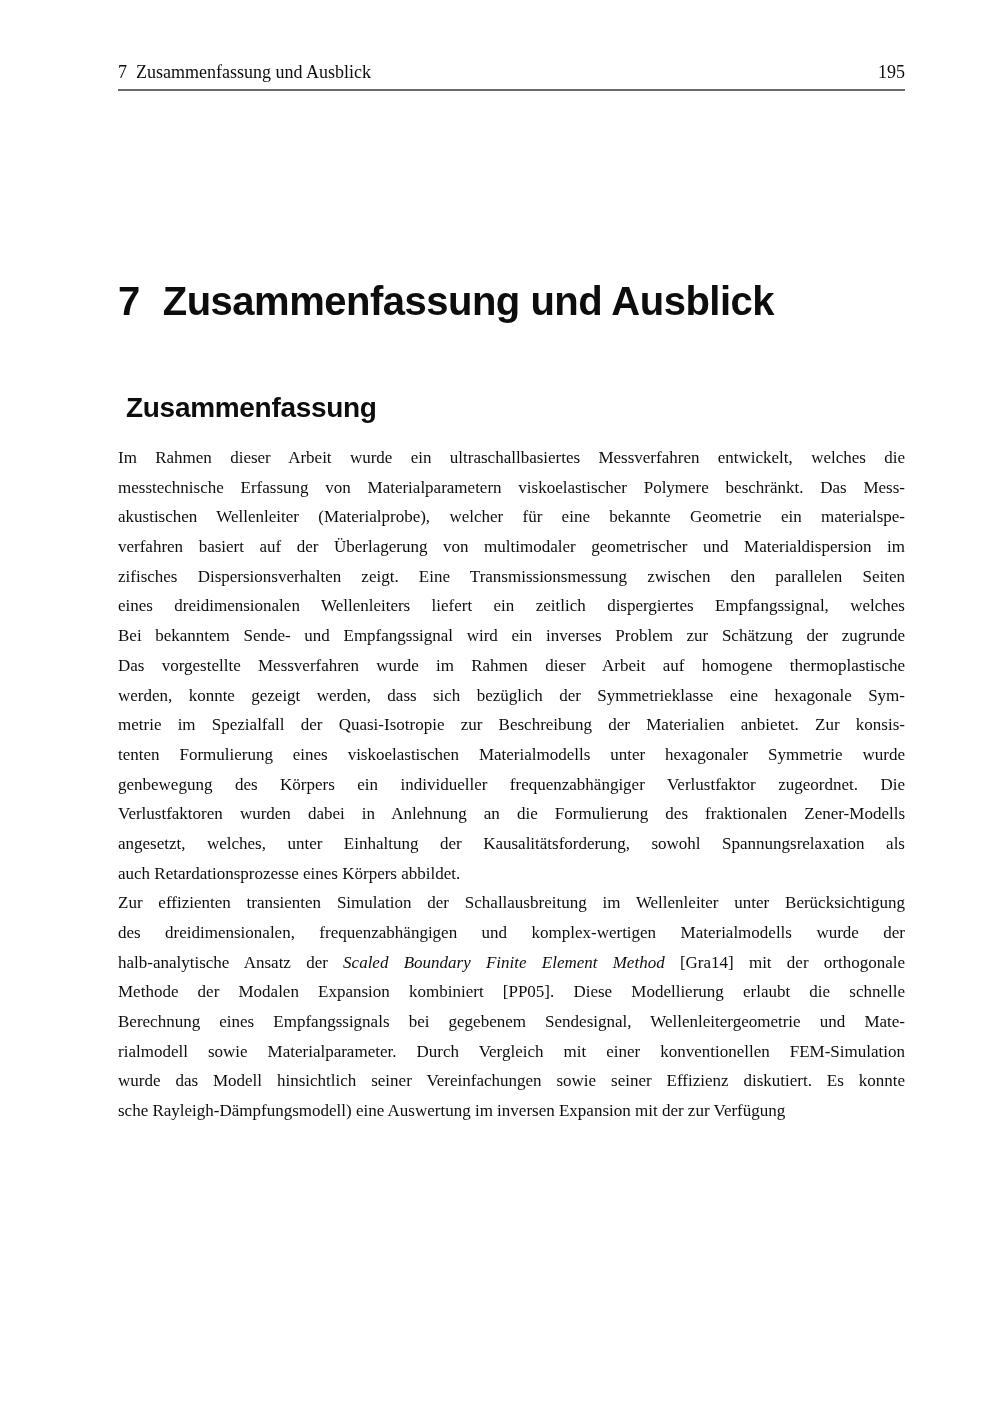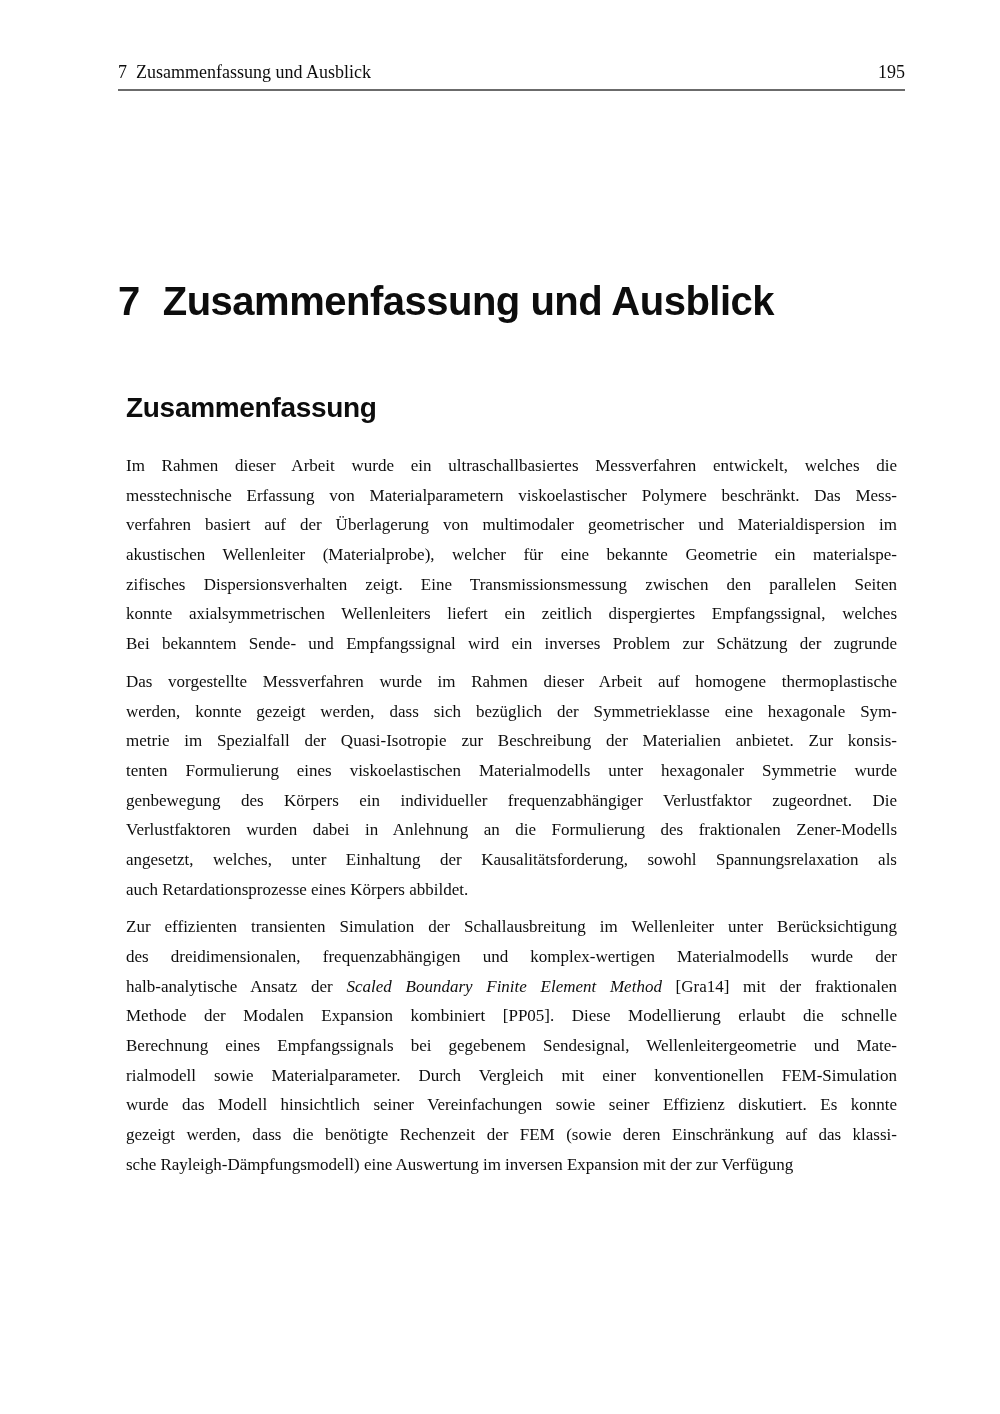--- a/index.html
+++ b/index.html
@@ -65,21 +65,21 @@
   
   .page-body {
     position: absolute;
     top: 443px;
     left: 118px;
     width: 787px;
     font-size: 17px;
     color: #0d0d0d;
   }
   .paragraph {
-    margin: 8px;
+    margin: 0;
   }
   .text-line {
     line-height: 29.7px;
     height: 29.7px;
     overflow: hidden;
     text-align: justify;
     text-align-last: justify;
     text-justify: inter-word;
     white-space: normal;
   }
@@ -107,42 +107,41 @@
     <span>7</span>
     <span>Zusammenfassung und Ausblick</span>
   </h1>
 
   <h2 class="section-heading">Zusammenfassung</h2>
 
   <main class="page-body">
       <div class="paragraph">
         <div class="text-line"><span>Im Rahmen dieser Arbeit wurde ein ultraschallbasiertes Messverfahren entwickelt, welches die</span></div>
         <div class="text-line"><span>messtechnische Erfassung von Materialparametern viskoelastischer Polymere beschränkt. Das Mess-</span></div>
+        <div class="text-line"><span>akustischen Wellenleiter (Materialprobe), welcher für eine bekannte Geometrie ein materialspe-</span></div>
         <div class="text-line"><span>verfahren basiert auf der Überlagerung von multimodaler geometrischer und Materialdispersion im</span></div>
-        <div class="text-line"><span>akustischen Wellenleiter (Materialprobe), welcher für eine bekannte Geometrie ein materialspe-</span></div>
         <div class="text-line"><span>zifisches Dispersionsverhalten zeigt. Eine Transmissionsmessung zwischen den parallelen Seiten</span></div>
-        <div class="text-line"><span>konnte axialsymmetrischen Wellenleiters liefert ein zeitlich dispergiertes Empfangssignal, welches</span></div>
+        <div class="text-line"><span>eines dreidimensionalen Wellenleiters liefert ein zeitlich dispergiertes Empfangssignal, welches</span></div>
         <div class="text-line"><span>Bei bekanntem Sende- und Empfangssignal wird ein inverses Problem zur Schätzung der zugrunde</span></div>
       </div>
       <div class="paragraph">
         <div class="text-line"><span>Das vorgestellte Messverfahren wurde im Rahmen dieser Arbeit auf homogene thermoplastische</span></div>
         <div class="text-line"><span>werden, konnte gezeigt werden, dass sich bezüglich der Symmetrieklasse eine hexagonale Sym-</span></div>
         <div class="text-line"><span>metrie im Spezialfall der Quasi-Isotropie zur Beschreibung der Materialien anbietet. Zur konsis-</span></div>
         <div class="text-line"><span>tenten Formulierung eines viskoelastischen Materialmodells unter hexagonaler Symmetrie wurde</span></div>
         <div class="text-line"><span>genbewegung des Körpers ein individueller frequenzabhängiger Verlustfaktor zugeordnet. Die</span></div>
         <div class="text-line"><span>Verlustfaktoren wurden dabei in Anlehnung an die Formulierung des fraktionalen Zener-Modells</span></div>
         <div class="text-line"><span>angesetzt, welches, unter Einhaltung der Kausalitätsforderung, sowohl Spannungsrelaxation als</span></div>
         <div class="text-line last"><span>auch Retardationsprozesse eines Körpers abbildet.</span></div>
       </div>
       <div class="paragraph">
         <div class="text-line"><span>Zur effizienten transienten Simulation der Schallausbreitung im Wellenleiter unter Berücksichtigung</span></div>
         <div class="text-line"><span>des dreidimensionalen, frequenzabhängigen und komplex-wertigen Materialmodells wurde der</span></div>
-        <div class="text-line"><span>halb-analytische Ansatz der </span><span class="it">Scaled Boundary Finite Element Method</span><span> [Gra14] mit der fraktionalen</span></div>
+        <div class="text-line"><span>halb-analytische Ansatz der </span><span class="it">Scaled Boundary Finite Element Method</span><span> [Gra14] mit der orthogonale</span></div>
         <div class="text-line"><span>Methode der Modalen Expansion kombiniert [PP05]. Diese Modellierung erlaubt die schnelle</span></div>
         <div class="text-line"><span>Berechnung eines Empfangssignals bei gegebenem Sendesignal, Wellenleitergeometrie und Mate-</span></div>
         <div class="text-line"><span>rialmodell sowie Materialparameter. Durch Vergleich mit einer konventionellen FEM-Simulation</span></div>
         <div class="text-line"><span>wurde das Modell hinsichtlich seiner Vereinfachungen sowie seiner Effizienz diskutiert. Es konnte</span></div>
-        <div class="text-line"><span>gezeigt werden, dass die benötigte Rechenzeit der FEM (sowie deren Einschränkung auf das klassi-</span></div>
         <div class="text-line last"><span>sche Rayleigh-Dämpfungsmodell) eine Auswertung im inversen Expansion mit der zur Verfügung</span></div>
       </div>
     </main>
 
 </div>
 
 </body></html>

